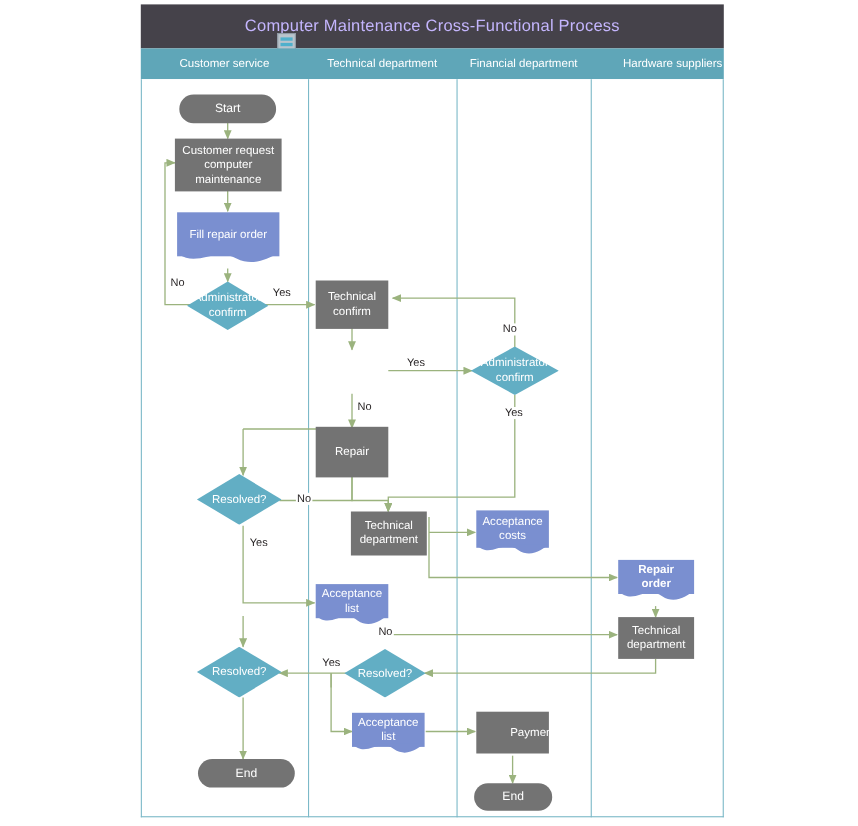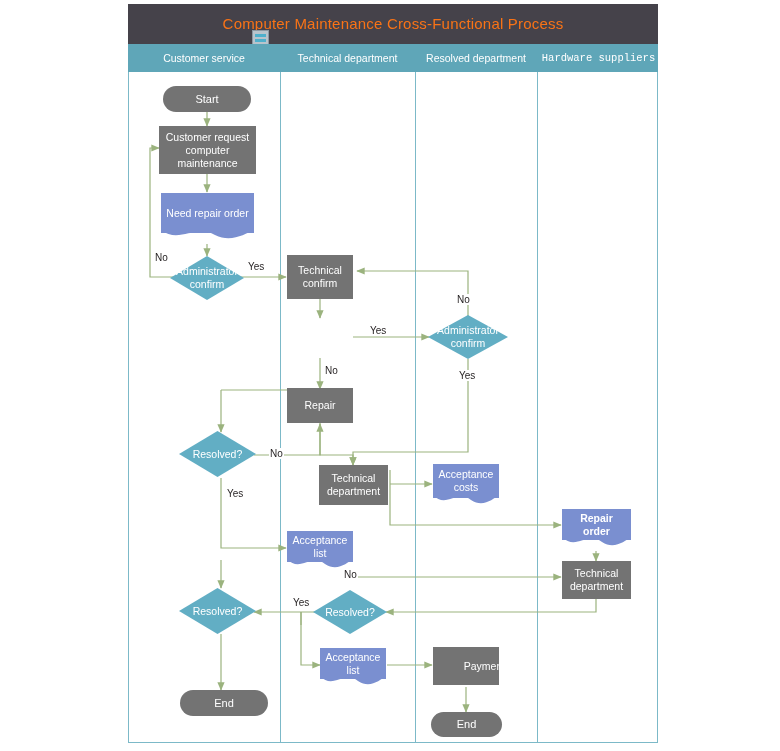--- a/index.html
+++ b/index.html
@@ -5,21 +5,21 @@
   html,body{margin:0;padding:0;background:#ffffff;}
   body{width:780px;height:751px;font-family:"Liberation Sans",sans-serif;overflow:hidden;}
 
   #canvas{position:relative;width:780px;height:751px;background:#ffffff;}
 
   
   #lane-frame{position:absolute;left:128px;top:4px;width:530px;height:739px;}
 
   #title-bar{position:absolute;left:0;top:0;width:530px;height:40px;background:#45424a;}
   #title-text{position:absolute;left:0;top:0;width:530px;height:40px;line-height:40px;
-    text-align:center;color:#f97316;font-size:15px;letter-spacing:.2px;}
+    text-align:center;color:#c4b5fd;font-size:15px;letter-spacing:.2px;}
   #title-badge{position:absolute;left:124px;top:26px;width:15px;height:17px;
     background:#b9c4cc;border:1px solid #8d99a3;}
   #title-badge i{position:absolute;left:2px;top:3px;width:11px;height:3px;background:#4fb0cc;display:block;}
   #title-badge i.b2{top:8px;}
 
   #lane-head{position:absolute;left:0;top:40px;width:530px;height:28px;background:#5fa6b8;}
   .lane-label{position:absolute;top:40px;height:28px;line-height:28px;text-align:center;
     color:#ffffff;font-size:10.5px;}
 
   #lane-body{position:absolute;left:0;top:68px;width:530px;height:671px;
@@ -55,22 +55,22 @@
       <div id="title-text">Computer Maintenance Cross-Functional Process</div>
       <div id="title-badge">
         <i class="b1"></i>
           <i class="b2"></i>
       </div>
     </div>
 
     <div id="lane-head"></div>
     <div class="lane-label" style="left:0px;width:152px;">Customer service</div>
     <div class="lane-label" style="left:152px;width:135px;">Technical department</div>
-    <div class="lane-label" style="left:287px;width:122px;">Resolved department</div>
-    <div class="lane-label" style="left:410px;width:121px;font-family:Liberation Mono, monospace;">Hardware suppliers</div>
+    <div class="lane-label" style="left:287px;width:122px;">Financial department</div>
+    <div class="lane-label" style="left:423px;width:121px;">Hardware suppliers</div>
 
     <div id="lane-body"></div>
     <div class="lane-div" style="left:152px;"></div>
     <div class="lane-div" style="left:287px;"></div>
     <div class="lane-div" style="left:409px;"></div>
   </div>
 
   <svg id="wires" viewBox="0 0 780 751">
     <defs>
       <marker id="ah" markerWidth="7" markerHeight="6" refX="6.4" refY="3" orient="auto">
@@ -134,21 +134,21 @@
       <path d="M221,390 L320,390" stroke="#9bb37e"></path>
       <path d="M301,612 L301,625"></path>
     </g>
   </svg>
 
   <div class="node term" style="left:163px;top:86px;width:88px;height:26px;">Start</div>
 
   <div class="node proc" style="left:159px;top:126px;width:97px;height:48px;">Customer request computer maintenance</div>
 
   <div class="node doc" style="left:161px;top:193px;width:93px;height:40px;">
-    <span>Need repair order</span>
+    <span>Fill repair order</span>
     <span class="docwave">
       <svg width="93" height="14" viewBox="0 0 93 14" preserveAspectRatio="none">
         <path d="M0,0 C18,14 34,-6 54,5 C70,13 84,4 93,0 L93,0 L0,0 Z" fill="#7a8fd0"></path>
       </svg>
     </span>
   </div>
 
   <div class="node dec" style="left:170px;top:256px;width:74px;height:44px;">
     <svg class="decshape" viewBox="0 0 74 44" preserveAspectRatio="none">
       <polygon points="37,0 74,22 37,44 0,22" fill="#62aec4"></polygon>
@@ -159,21 +159,21 @@
   <div class="node proc" style="left:287px;top:255px;width:66px;height:44px;">Technical confirm</div>
 
 
   <div class="node dec" style="left:428px;top:315px;width:80px;height:44px;">
     <svg class="decshape" viewBox="0 0 80 44" preserveAspectRatio="none">
       <polygon points="40,0 80,22 40,44 0,22" fill="#62aec4"></polygon>
       </svg>
     <span class="dectext">Administrator confirm</span>
   </div>
 
-  <div class="node proc" style="left:287px;top:388px;width:66px;height:35px;">Repair</div>
+  <div class="node proc" style="left:287px;top:388px;width:66px;height:46px;">Repair</div>
 
   <div class="node dec" style="left:179px;top:431px;width:77px;height:46px;">
     <svg class="decshape" viewBox="0 0 77 46" preserveAspectRatio="none">
       <polygon points="38.5,0 77,23 38.5,46 0,23" fill="#62aec4"></polygon>
       </svg>
     <span class="dectext">Resolved?</span>
   </div>
 
   <div class="node proc" style="left:319px;top:465px;width:69px;height:40px;">Technical department</div>
 

